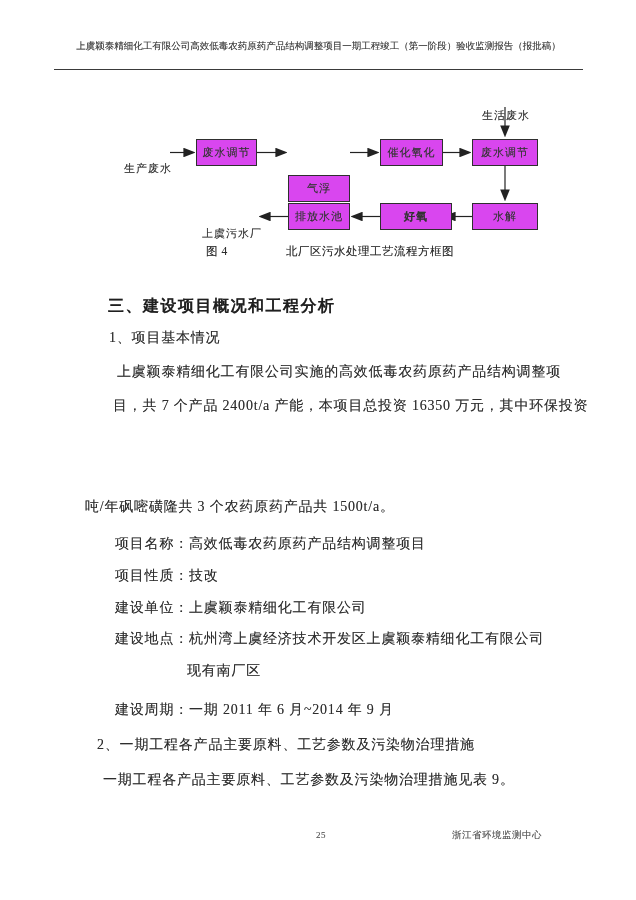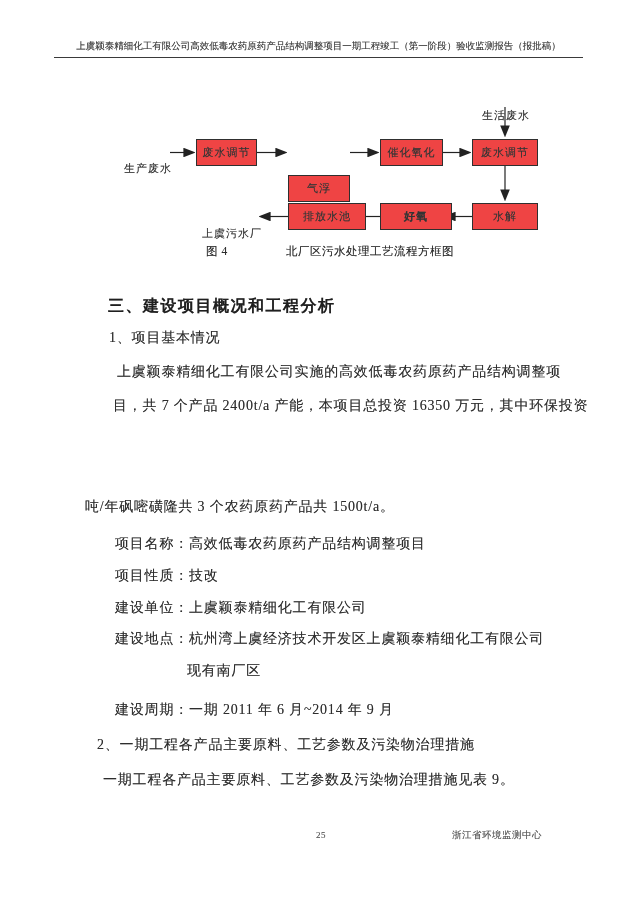--- a/index.html
+++ b/index.html
@@ -6,26 +6,26 @@
   .page{
     position:relative;width:636px;height:900px;background:#ffffff;
     font-family:"Liberation Serif","DejaVu Serif",serif;
     color:#2b2b2b;overflow:hidden;
     text-shadow:0 0 0.5px rgba(70,70,70,0.55);
   }
   .abs{position:absolute;white-space:nowrap;line-height:1.15;}
   .doc-header{
     position:absolute;left:54px;width:529px;top:40px;
     font-size:9.5px;color:#3c3c3c;text-align:center;
-    padding-bottom:4px;border-bottom:1px solid #3a3a3a;
+    padding-bottom:16px;border-bottom:1px solid #3a3a3a;
     overflow:hidden;letter-spacing:0px;
   }
   .flow-box{
     position:absolute;height:27px;box-sizing:border-box;
-    border:1px solid #2f2f2f;background:#ef4444;
+    border:1px solid #2f2f2f;background:#d946ef;
     display:flex;align-items:center;justify-content:center;
     font-size:11px;letter-spacing:1px;color:#333;
   }
   .flow-label{font-size:11px;letter-spacing:1px;color:#333;margin-top:16px;}
   .caption{font-size:11.5px;letter-spacing:0.5px;color:#2b2b2b;}
   .h1{font-family:"Liberation Sans","DejaVu Sans",sans-serif;font-weight:700;
       font-size:16px;letter-spacing:1.5px;color:#1f1f1f;}
   .body-line{font-size:14px;letter-spacing:0.8px;color:#2d2d2d;}
   .footer-text{font-size:9px;color:#5a5a5a;letter-spacing:0.5px;}
   svg.flow-arrows{position:absolute;left:0;top:85px;width:636px;height:160px;pointer-events:none;}
@@ -58,21 +58,21 @@
   <div class="abs flow-label" style="left:124px;top:146px;">生产废水</div>
   <div class="abs flow-label" style="left:202px;top:211px;">上虞污水厂</div>
 
   <div class="flow-box" style="left:196px;top:139px;width:61px;">废水调节</div>
   <div class="flow-box" style="left:288px;top:139px;width:62px;margin-top:36px;">气浮</div>
   <div class="flow-box" style="left:380px;top:139px;width:63px;">催化氧化</div>
   <div class="flow-box" style="left:472px;top:139px;width:66px;">废水调节</div>
 
   <div class="flow-box" style="left:472px;top:203px;width:66px;">水解</div>
   <div class="flow-box" style="left:380px;top:203px;width:72px;font-weight:bold;">好氧</div>
-  <div class="flow-box" style="left:288px;top:203px;width:78px;">排放水池</div>
+  <div class="flow-box" style="left:288px;top:203px;width:62px;">排放水池</div>
 
   <div class="abs caption" style="left:206px;top:245px;">图 4</div>
   <div class="abs caption" style="left:286px;top:245px;">北厂区污水处理工艺流程方框图</div>
 
   <div class="abs h1" style="left:108px;top:297px;">三、建设项目概况和工程分析</div>
 
   <div class="abs body-line" style="left:109px;top:330px;">1、项目基本情况</div>
 
   <div class="abs body-line" style="left:117px;top:364px;">上虞颖泰精细化工有限公司实施的高效低毒农药原药产品结构调整项</div>
   <div class="abs body-line" style="left:85px;top:398px;margin-left:28px;">目，共 7 个产品 2400t/a 产能，本项目总投资 16350 万元，其中环保投资</div>

